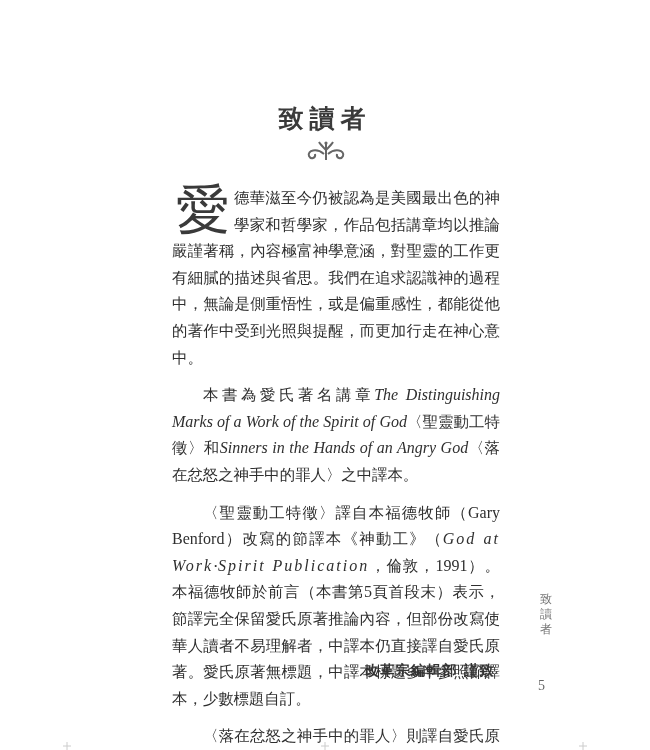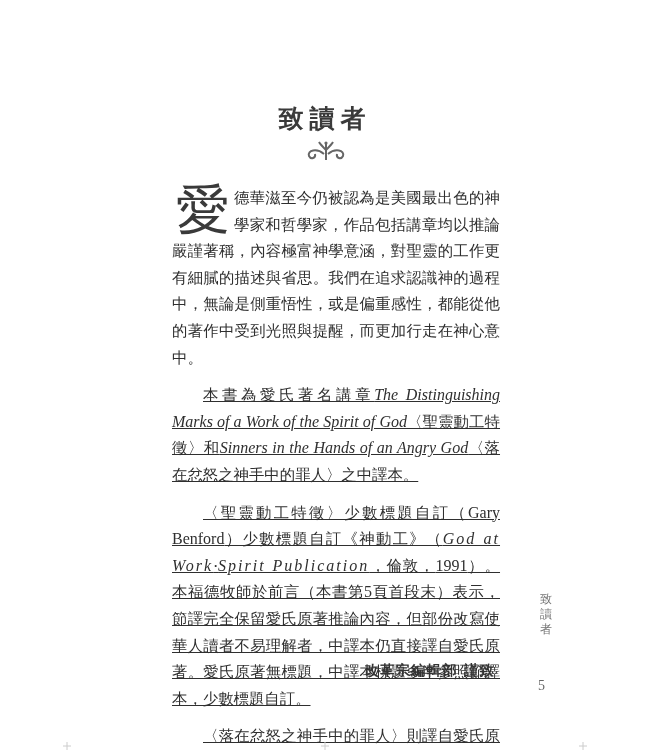--- a/index.html
+++ b/index.html
@@ -10,21 +10,21 @@
   .title {
     position:absolute; left:0; width:650px; top:102px; text-align:center;
     font-size:25px; letter-spacing:6px; color:#3a3a3a; font-weight:bold;
   }
   .ornament { position:absolute; left:303px; top:140px; width:46px; height:22px; }
   .body-text {
     position:absolute; left:172px; width:328px; top:185px;
     font-size:15.4px; line-height:26.6px; color:#2f2f2f; text-align:justify;
   }
   .para { margin:0 0 11px 0; }
-  .indent { text-indent:31px;text-decoration:underline; }
+  .indent { text-indent:31px; }
   .dropcap {
     float:left; font-size:54px; line-height:46px; margin:2px 4px 0 4px; color:#3a3a3a;
     font-weight:normal;
   }
   .it { font-style:italic; font-family:"Liberation Serif", serif; font-size:16px; }
   .lat { font-family:"Liberation Serif", serif; font-size:16px; }
   .wide { letter-spacing:2px; }
   .signature {
     position:absolute; right:155px; top:662px; font-size:14px; letter-spacing:1.5px;
     font-weight:bold; color:#333;
@@ -56,21 +56,21 @@
 </svg>
 
 <div class="body-text">
   <p class="para">
     <span class="dropcap">愛</span><span>德華滋至今仍被認為是美國最出色的神學家和哲學家，作品包括講章均以推論嚴謹著稱，內容極富神學意涵，對聖靈的工作更有細膩的描述與省思。我們在追求認識神的過程中，無論是側重悟性，或是偏重感性，都能從他的著作中受到光照與提醒，而更加行走在神心意中。</span>
   </p>
   <p class="para indent">
     <span>本書為愛氏著名講章</span><span class="it">The Distinguishing Marks of a Work of the Spirit of God</span><span>〈聖靈動工特徵〉和</span><span class="it">Sinners in the Hands of an Angry God</span><span>〈落在忿怒之神手中的罪人〉之中譯本。</span>
   </p>
   <p class="para indent">
-    <span>〈聖靈動工特徵〉少數標題自訂（</span><span class="lat">Gary Benford</span><span>）少數標題自訂《神動工》（</span><span class="it wide">God at Work</span><span>·</span><span class="it wide">Spirit Publication</span><span>，倫敦，</span><span class="lat">1991</span><span>）。本福德牧師於前言（本書第</span><span class="lat">5</span><span>頁首段末）表示，節譯完全保留愛氏原著推論內容，但部份改寫使華人讀者不易理解者，中譯本仍直接譯自愛氏原著。愛氏原著無標題，中譯本標題多半參照節譯本，少數標題自訂。</span>
+    <span>〈聖靈動工特徵〉譯自本福德牧師（</span><span class="lat">Gary Benford</span><span>）改寫的節譯本《神動工》（</span><span class="it wide">God at Work</span><span>·</span><span class="it wide">Spirit Publication</span><span>，倫敦，</span><span class="lat">1991</span><span>）。本福德牧師於前言（本書第</span><span class="lat">5</span><span>頁首段末）表示，節譯完全保留愛氏原著推論內容，但部份改寫使華人讀者不易理解者，中譯本仍直接譯自愛氏原著。愛氏原著無標題，中譯本標題多半參照節譯本，少數標題自訂。</span>
   </p>
   <p class="para indent">〈落在忿怒之神手中的罪人〉則譯自愛氏原著。</p>
 </div>
 
 <div class="signature">改革宗編輯部 謹致</div>
 <div class="running-head">致讀者</div>
 <div class="page-num">5</div>
 
 <svg class="crop" style="left:62px" viewBox="0 0 10 8">
     <path d="M5 0 V8 M1 4 H9" stroke="#ccc" stroke-width="1"></path>

